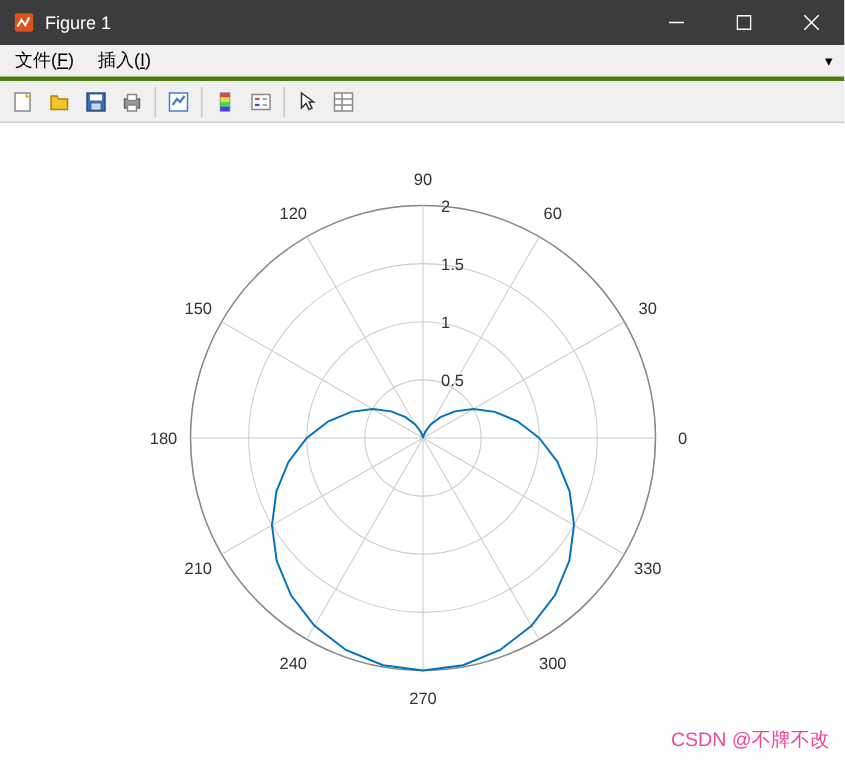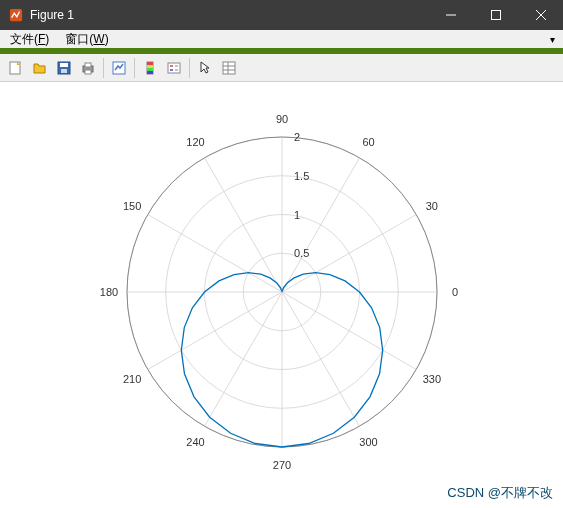--- a/index.html
+++ b/index.html
@@ -2,30 +2,30 @@
 <html><head>
 <meta charset="utf-8">
 <style>
   * { box-sizing: border-box; margin: 0; padding: 0; font-family: "Microsoft YaHei", "Segoe UI", sans-serif; }
   body { background: #fff; width: 563px; height: 508px; position: relative; }
   .titlebar { height: 30px; background: #3c3c3c; color: #fff; display: flex; align-items: center; padding: 0 0 0 8px; font-size: 12px; }
   .titlebar .app-icon { width: 16px; height: 16px; margin-right: 6px; display:inline-flex; align-items:center; justify-content:center;}
   .titlebar .title { flex: 1; }
   .winbtns { display: flex; height: 100%; }
   .winbtn { width: 45px; height: 30px; display: flex; align-items: center; justify-content: center; color: #fff; }
-  .menubar { height: 24px; background: #f0f0f0; border-bottom: 6px solid #4d7c0f; display: flex; align-items: center; padding: 0 2px; font-size: 12px; }
+  .menubar { height: 24px; background: #f0f0f0; border-bottom: 3px solid #4d7c0f; display: flex; align-items: center; padding: 0 2px; font-size: 12px; }
   .menu-item { padding: 3px 8px; cursor: default; }
   .menu-item .u { text-decoration: underline; }
   .menu-arrow { margin-left:auto; padding: 0 6px; font-size:10px;}
   .toolbar { height: 28px; background: #f0f0f0; border-bottom: 1px solid #d0d0d0; display: flex; align-items: center; padding: 0 4px; gap: 0; }
   .tbtn { width: 24px; height: 24px; display: flex; align-items: center; justify-content: center; border: 1px solid transparent; }
   .tsep { width: 1px; height: 20px; background: #c8c8c8; margin: 0 3px; }
   .canvas-area { position: relative; width: 100%; height: calc(508px - 30px - 24px - 28px); background: #fff; }
   svg.polar { position: absolute; left: 0; top: 0; }
-  .watermark { position: absolute; right: 10px; bottom: 6px; color: #0c4a6e; font-size: 13px; }
+  .watermark { position: absolute; right: 10px; bottom: 6px; color: #ec4899; font-size: 13px; }
   text.tick { font-size: 11px; fill: #333; }
   text.rtick { font-size: 11px; fill: #333; }
 </style>
 </head>
 <body>
 
 <div class="titlebar">
   <span class="app-icon">
     <svg width="14" height="14" viewBox="0 0 16 16">
         <rect x="1" y="1" width="14" height="14" fill="#d9531e" rx="2"></rect>
@@ -48,21 +48,21 @@
         <svg width="10" height="10">
           <line x1="0" y1="0" x2="10" y2="10" stroke="#fff" stroke-width="1"></line>
           <line x1="10" y1="0" x2="0" y2="10" stroke="#fff" stroke-width="1"></line>
         </svg>
       </div>
   </div>
 </div>
 
 <div class="menubar">
   <div class="menu-item"><span>文件</span>(<span class="u">F</span>)</div>
-  <div class="menu-item"><span>窗口</span>(<span class="u">W</span>)</div>
+  <div class="menu-item"><span>插入</span>(<span class="u">I</span>)</div>
   <div class="menu-arrow">▾</div>
 </div>
 
 <div class="toolbar">
   <div class="tbtn" title="New Figure">
       <svg width="16" height="16">
         <rect x="2" y="2" width="10" height="12" fill="#fff" stroke="#888"></rect>
         <path d="M9 2 L12 5 L9 5 Z" fill="#e0b000"></path>
       </svg>
     </div>

